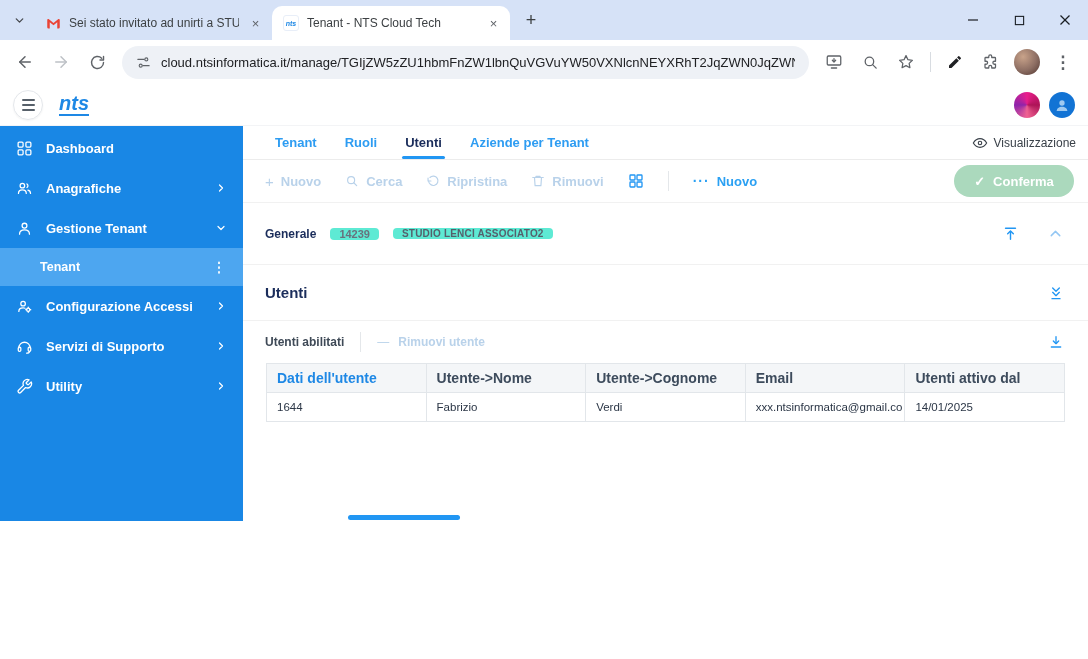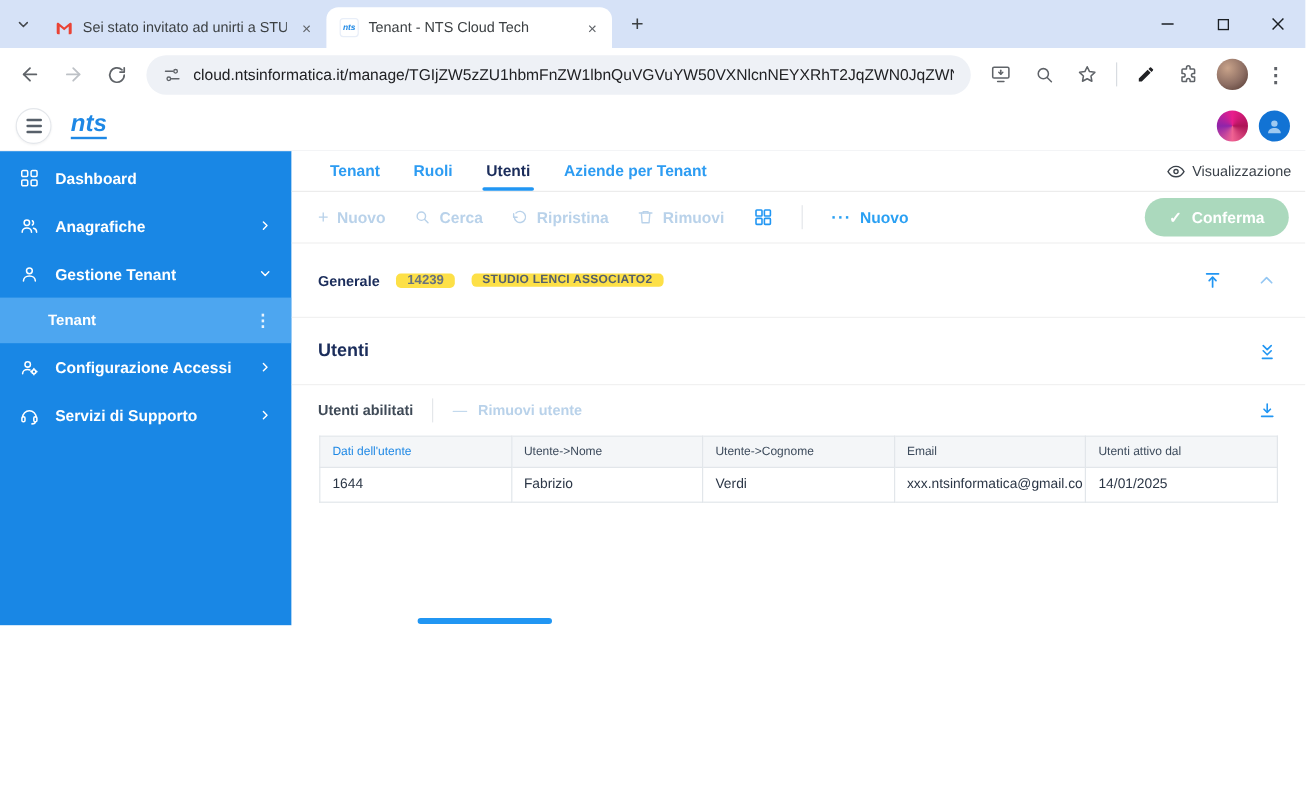--- a/index.html
+++ b/index.html
@@ -62,38 +62,38 @@
   .action { display:flex; align-items:center; gap:7px; font-size:13px; font-weight:bold; white-space:nowrap; }
   .action.disabled { color:#b9d2ea; }
   .action.primary { color:#2aa0f3; }
   .plus-glyph { font-size:15px; font-weight:normal; }
   .ellipsis-glyph { font-size:14px; letter-spacing:1px; }
   .v-div { width:1px; height:20px; background:#e4e7ea; flex:none; }
   .confirm-btn { margin-left:auto; height:32px; min-width:120px; padding:0 20px; border-radius:16px; background:#abd9bd; color:#fff; font-weight:bold; font-size:13px; display:flex; align-items:center; justify-content:center; gap:8px; border:none; }
 
   .generale-row { height:62px; display:flex; align-items:center; gap:14px; padding:0 24px 0 22px; border-bottom:1px solid #f1f1f1; flex:none; }
   .section-title { font-size:12px; font-weight:bold; color:#1b2d5b; }
-  .chip { background:#fde047; border-radius:4px; padding:0 9px; font-size:11px; font-weight:bold; color:#68727e; white-space:nowrap; }
+  .chip { background:#5eead4; border-radius:4px; padding:0 9px; font-size:11px; font-weight:bold; color:#68727e; white-space:nowrap; }
   .chip.name { font-size:10px; color:#55606c; letter-spacing:.2px; }
   .row-icons { margin-left:auto; display:flex; gap:28px; align-items:center; }
   .icon-blue { color:#2196f3; }
   .icon-blue-light { color:#94c7f3; }
 
   .utenti-row { height:56px; display:flex; align-items:center; padding:0 24px 0 22px; border-bottom:1px solid #f1f1f1; flex:none; }
   .utenti-row .section-title { font-size:15px; }
 
   .subtab-row { height:42px; display:flex; align-items:center; gap:16px; padding:0 24px 0 22px; flex:none; }
   .subtab-label { font-size:12px; font-weight:bold; color:#3f4a57; white-space:nowrap; }
   .remove-user { display:flex; align-items:center; gap:9px; font-size:12px; font-weight:bold; color:#b9d2ea; white-space:nowrap; }
   .minus-glyph { font-weight:normal; }
 
   .table-wrap { margin:0 23px; flex:none; }
   table { width:100%; border-collapse:collapse; table-layout:fixed; }
   th, td { border:1px solid #e2e6ea; text-align:left; padding:6px 10px; white-space:nowrap; overflow:hidden; }
-  th { background:#f4f6f8; font-size:10px; font-weight:normal; color:#3d4b5c; height:26px; }
+  th { background:#f4f6f8; font-size:14px; font-weight:bold; color:#3d4b5c; height:26px; }
   th.first-col { color:#1e88e5; }
   td { font-size:11.5px; color:#2b3646; height:29px; }
 
   .h-scrollbar { position:absolute; bottom:1px; left:105px; width:112px; height:5px; border-radius:3px; background:#2196f3; }
 
   svg { display:block; }
 </style>
 </head>
 <body>
 
@@ -311,20 +311,33 @@
             </svg>
         </span>
         <span class="side-label">Servizi di Supporto</span>
         <span>
           <svg width="12" height="12" viewBox="0 0 24 24" fill="none" stroke="currentColor" stroke-width="2.4" stroke-linecap="round" stroke-linejoin="round">
               <path d="M9 6l6 6-6 6"></path>
             </svg>
         </span>
       </div>
 
+      <div class="side-item">
+        <span>
+          <svg width="17" height="17" viewBox="0 0 24 24" fill="none" stroke="currentColor" stroke-width="1.8" stroke-linecap="round" stroke-linejoin="round">
+              <path d="M14.7 6.3a1 1 0 0 0 0 1.4l1.6 1.6a1 1 0 0 0 1.4 0l3.77-3.77a6 6 0 0 1-7.94 7.94l-6.91 6.91a2.12 2.12 0 0 1-3-3l6.91-6.91a6 6 0 0 1 7.94-7.94l-3.76 3.76z"></path>
+            </svg>
+        </span>
+        <span class="side-label">Utility</span>
+        <span>
+          <svg width="12" height="12" viewBox="0 0 24 24" fill="none" stroke="currentColor" stroke-width="2.4" stroke-linecap="round" stroke-linejoin="round">
+              <path d="M9 6l6 6-6 6"></path>
+            </svg>
+        </span>
+      </div>
     </aside>
 
     <main class="main">
 
       <div class="mtabs-row">
         <div class="mtab">Tenant</div>
         <div class="mtab">Ruoli</div>
         <div class="mtab active">Utenti</div>
         <div class="mtab">Aziende per Tenant</div>
         <div class="view-toggle">

